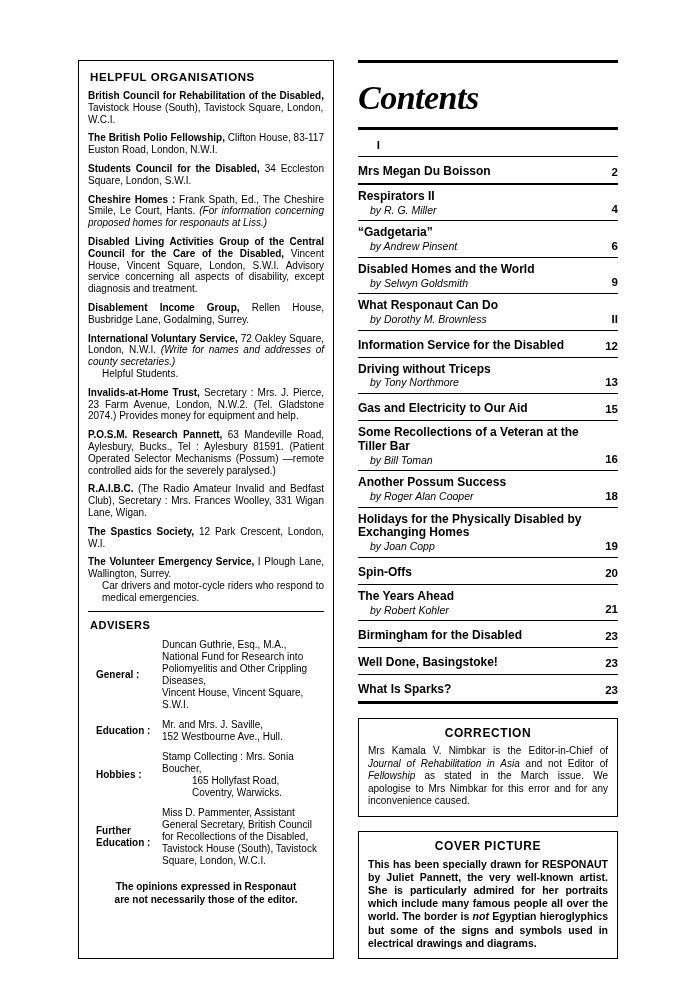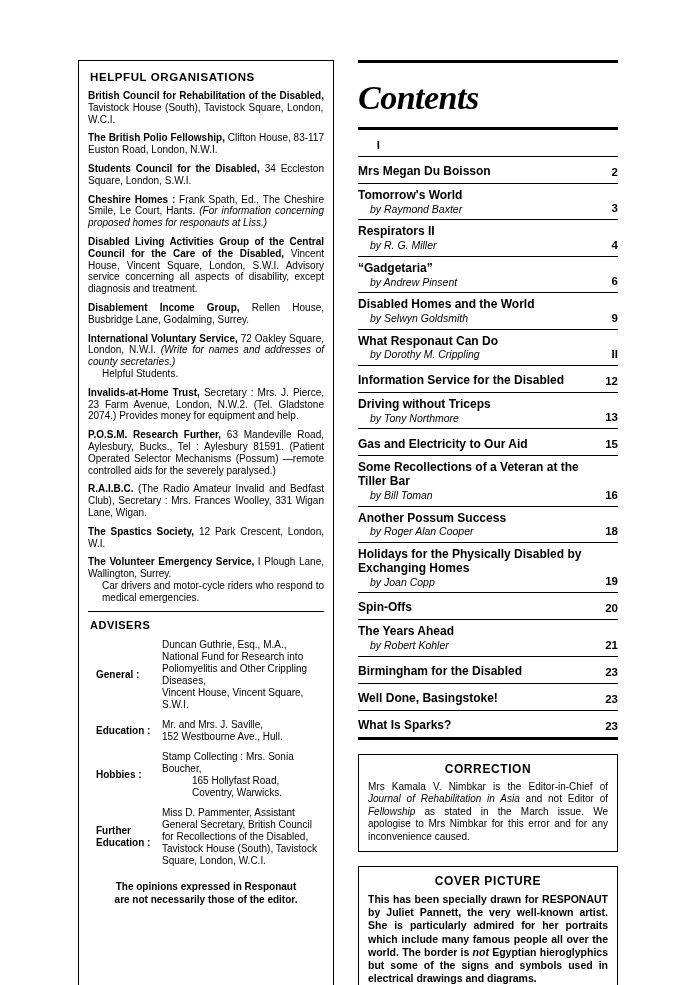--- a/index.html
+++ b/index.html
@@ -196,21 +196,21 @@
         <b>Disablement Income Group,</b><span> Rellen House, Busbridge Lane, Godalming, Surrey.</span>
       </div>
       <div class="org">
         <b>International Voluntary Service,</b><span> 72 Oakley Square, London, N.W.I.</span><i> (Write for names and addresses of county secretaries.)</i>
         <span class="indent">Helpful Students.</span>
       </div>
       <div class="org">
         <b>Invalids-at-Home Trust,</b><span> Secretary : Mrs. J. Pierce, 23 Farm Avenue, London, N.W.2. (Tel. Gladstone 2074.) Provides money for equipment and help.</span>
       </div>
       <div class="org">
-        <b>P.O.S.M. Research Further,</b><span> 63 Mandeville Road, Aylesbury, Bucks., Tel : Aylesbury 81591. (Patient Operated Selector Mechanisms (Possum) —remote controlled aids for the severely paralysed.)</span>
+        <b>P.O.S.M. Research Pannett,</b><span> 63 Mandeville Road, Aylesbury, Bucks., Tel : Aylesbury 81591. (Patient Operated Selector Mechanisms (Possum) —remote controlled aids for the severely paralysed.)</span>
       </div>
       <div class="org">
         <b>R.A.I.B.C.</b><span> (The Radio Amateur Invalid and Bedfast Club), Secretary : Mrs. Frances Woolley, 331 Wigan Lane, Wigan.</span>
       </div>
       <div class="org">
         <b>The Spastics Society,</b><span> 12 Park Crescent, London, W.I.</span>
       </div>
       <div class="org">
         <b>The Volunteer Emergency Service,</b><span> I Plough Lane, Wallington, Surrey.</span>
         <span class="indent">Car drivers and motor-cycle riders who respond to medical emergencies.</span>
@@ -276,27 +276,20 @@
       <hr class="hr-light">
 
       <div class="toc-item">
         <div class="toc-text">
           <span class="toc-title">Mrs Megan Du Boisson</span>
         </div>
         <div class="toc-page">2</div>
       </div>
       <hr class="hr-light">
 
-      <div class="toc-item">
-        <div class="toc-text">
-          <span class="toc-title">Tomorrow's World</span>
-          <span class="toc-by">by Raymond Baxter</span>
-        </div>
-        <div class="toc-page">3</div>
-      </div>
       <hr class="hr-light">
 
       <div class="toc-item">
         <div class="toc-text">
           <span class="toc-title">Respirators II</span>
           <span class="toc-by">by R. G. Miller</span>
         </div>
         <div class="toc-page">4</div>
       </div>
       <hr class="hr-light">
@@ -315,21 +308,21 @@
           <span class="toc-title">Disabled Homes and the World</span>
           <span class="toc-by">by Selwyn Goldsmith</span>
         </div>
         <div class="toc-page">9</div>
       </div>
       <hr class="hr-light">
 
       <div class="toc-item">
         <div class="toc-text">
           <span class="toc-title">What Responaut Can Do</span>
-          <span class="toc-by">by Dorothy M. Crippling</span>
+          <span class="toc-by">by Dorothy M. Brownless</span>
         </div>
         <div class="toc-page">II</div>
       </div>
       <hr class="hr-light">
 
       <div class="toc-item">
         <div class="toc-text">
           <span class="toc-title">Information Service for the Disabled</span>
         </div>
         <div class="toc-page">12</div>

